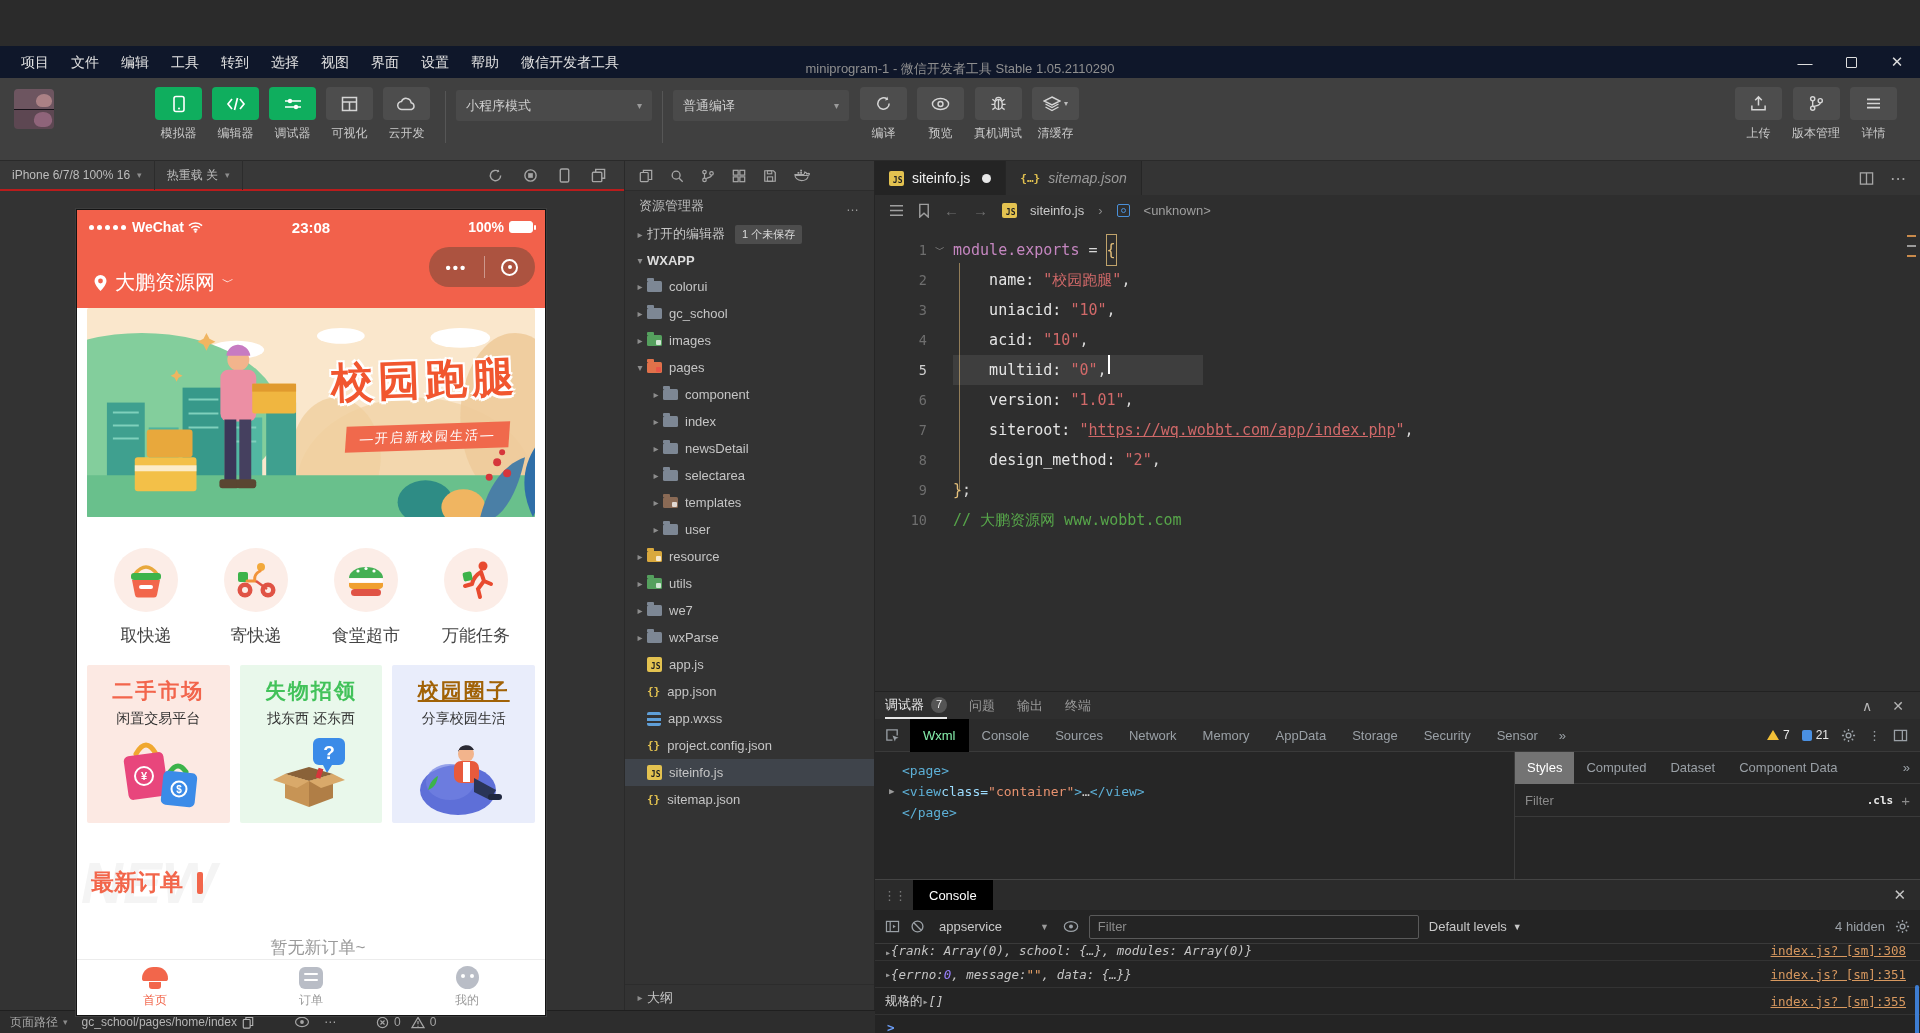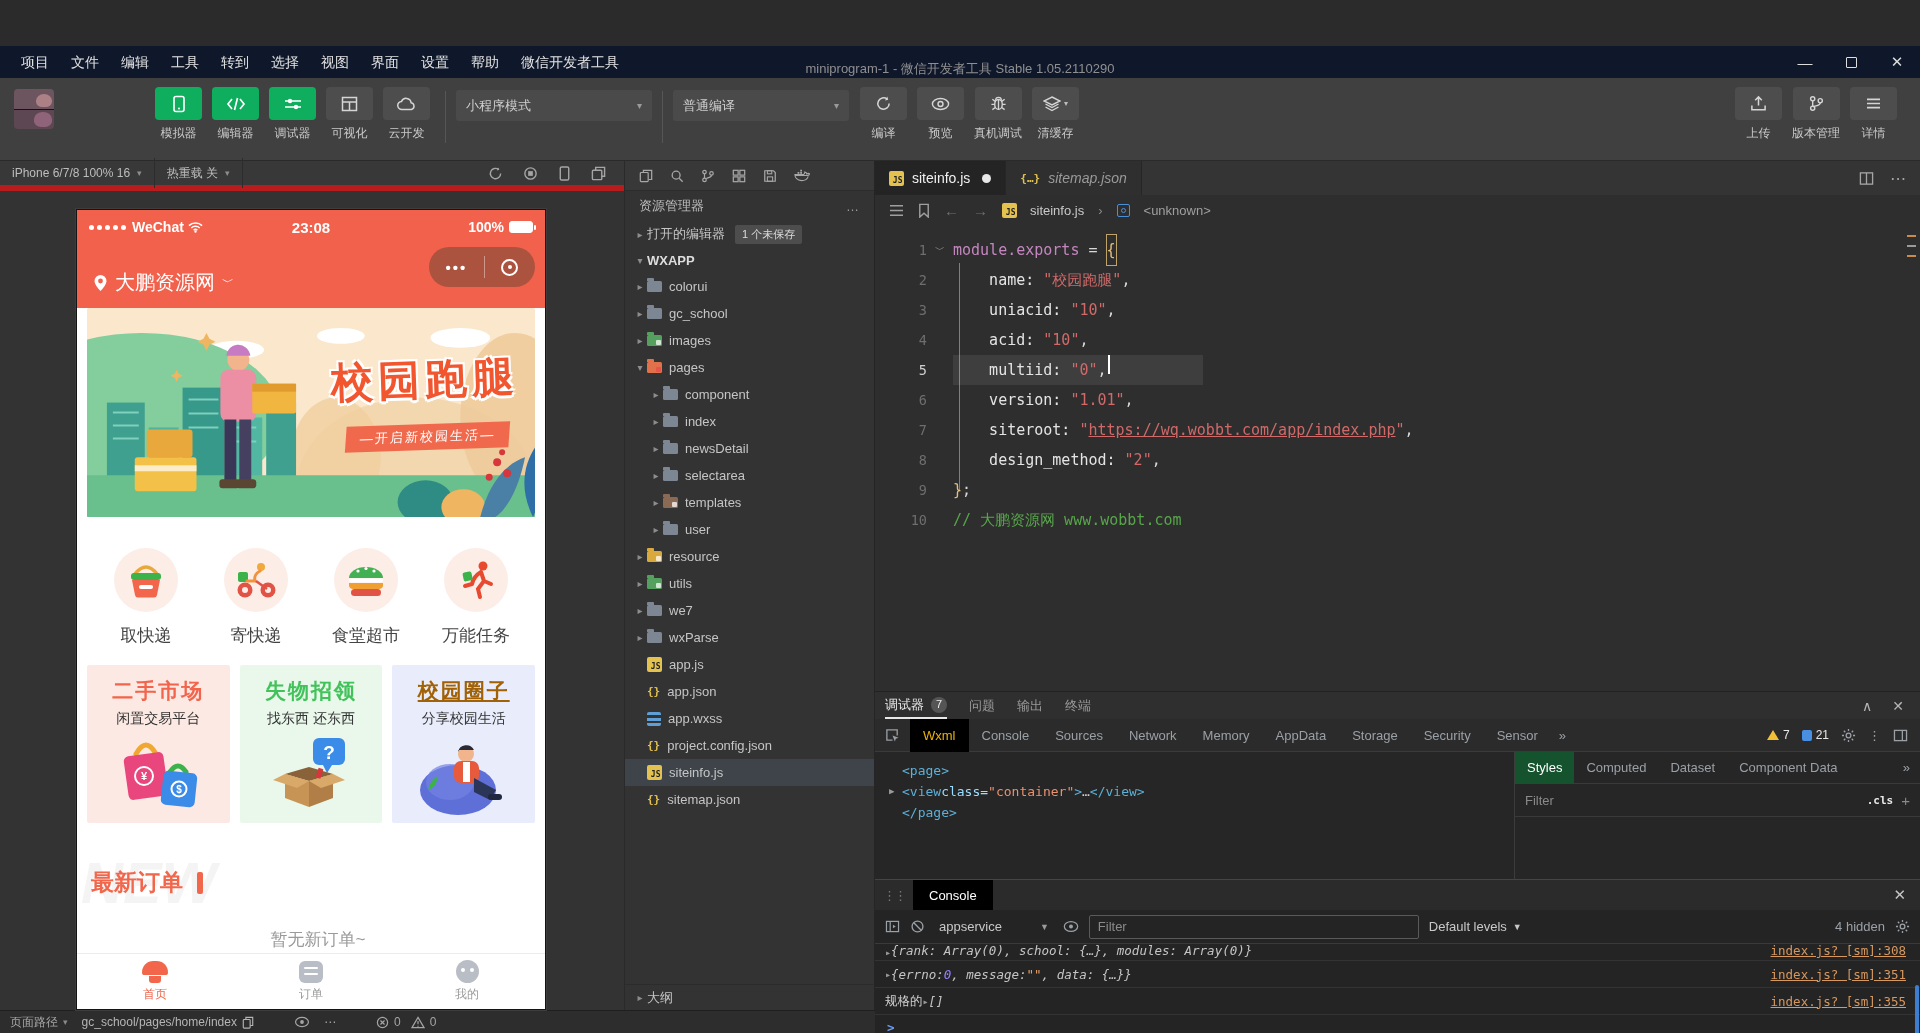--- a/index.html
+++ b/index.html
@@ -31,21 +31,21 @@
   .vsep{width:1px;height:52px;background:#565656;margin:4px 10px 0 10px;}
   .tselect{height:31px;background:#4a4a4a;border-radius:3px;color:#cfcfcf;font-size:13px;
      display:flex;align-items:center;padding:0 10px;margin-top:3px;}
   .tselect .carr{margin-left:auto;color:#9a9a9a;font-size:10px;padding-left:12px;}
   .right-actions{margin-left:auto;display:flex;padding-right:18px;}
   .icon16 svg{display:block;}
 
   
   .main{flex:1;display:flex;min-height:0;}
   .sim-col{width:625px;background:#333333;display:flex;flex-direction:column;border-right:1px solid #2a2a2a;}
-  .sim-toolbar{height:30px;display:flex;align-items:center;font-size:12px;color:#bdbdbd;background:#383838;border-bottom:6px solid #b91c1c;}
+  .sim-toolbar{height:30px;display:flex;align-items:center;font-size:12px;color:#bdbdbd;background:#383838;border-bottom:2px solid #b91c1c;}
   .sim-sel{display:flex;align-items:center;padding:0 12px;height:30px;border-right:1px solid #2c2c2c;}
   .sim-sel .carr{margin-left:7px;font-size:9px;color:#8d8d8d;}
   .sim-icons{margin-left:auto;display:flex;align-items:center;gap:20px;padding-right:18px;color:#a5a5a5;}
 
   
   .phone{width:470px;height:828px;margin:18px 0 0 76px;background:#fff;border:1px solid #141414;
      display:flex;flex-direction:column;position:relative;color:#333;box-shadow:0 0 0 1px #3d3d3d;}
   .p-status{height:34px;background:#F2614B;display:flex;align-items:center;color:#fff;padding:0 12px;font-size:14px;flex:0 0 auto;}
   .p-dots{display:flex;gap:3px;margin-right:6px;}
   .p-dots i{width:5px;height:5px;border-radius:50%;background:#fff;}
@@ -76,21 +76,21 @@
   .p-card{flex:1;border-radius:2px;padding-top:12px;text-align:center;position:relative;overflow:hidden;}
   .p-card.pink{background:#FCE9E3;} .p-card.green{background:#E9F8EB;} .p-card.blue{background:#E9EDFB;}
   .p-card-title{font-size:21px;font-weight:800;letter-spacing:2px;}
   .pink .p-card-title{color:#F2654C;} .green .p-card-title{color:#42C25A;} .blue .p-card-title{color:#a16207;text-decoration:underline;}
   .p-card-sub{font-size:14px;color:#333;margin-top:5px;}
   .p-card svg{margin-top:4px;}
   .p-orders{flex:1;position:relative;padding:44px 0 0 14px;min-height:0;}
   .p-watermark{position:absolute;left:4px;top:26px;font-size:58px;font-weight:800;font-style:italic;color:#f4f4f4;z-index:0;}
   .p-orders-title{position:relative;z-index:1;font-size:23px;font-weight:800;color:#F2664B;display:flex;align-items:center;gap:14px;}
   .p-orders-title .bar{width:6px;height:22px;background:#F2664B;border-radius:2px;}
-  .p-empty{position:relative;z-index:1;text-align:center;color:#9a9a9a;font-size:17px;margin-top:30px;}
+  .p-empty{position:relative;z-index:1;text-align:center;color:#9a9a9a;font-size:17px;margin-top:38px;}
   .p-tabbar{height:56px;border-top:1px solid #ececec;display:flex;flex:0 0 auto;background:#fff;}
   .p-tab{flex:1;display:flex;flex-direction:column;align-items:center;justify-content:center;gap:3px;font-size:12px;color:#9a9a9a;}
   .p-tab.active{color:#F2664B;}
   .tab-home{width:26px;height:22px;position:relative;}
   .tab-home .dome{width:26px;height:14px;background:#F2664B;border-radius:13px 13px 3px 3px;}
   .tab-home .base{width:12px;height:7px;background:#F2664B;border-radius:0 0 3px 3px;margin:1px auto 0;}
   .tab-order{width:24px;height:22px;background:#B9BDC6;border-radius:6px;position:relative;}
   .tab-order:before{content:"";position:absolute;left:5px;top:6px;width:14px;height:2.5px;background:#fff;border-radius:2px;box-shadow:0 6px 0 #fff;}
   .tab-me{width:23px;height:23px;background:#B9BDC6;border-radius:50%;position:relative;}
   .tab-me:before{content:"";position:absolute;left:5px;top:8px;width:4px;height:4px;border-radius:50%;background:#fff;box-shadow:9px 0 0 #fff;}
@@ -153,36 +153,36 @@
   
   .debug-panel{height:365px;border-top:1px solid #222;display:flex;flex-direction:column;flex:0 0 auto;background:#2a2a2a;}
   .debug-header{height:27px;background:#2f2f2f;display:flex;align-items:center;font-size:13px;padding:0 10px;flex:0 0 auto;}
   .dbg-tab{color:#9a9a9a;margin-right:22px;display:flex;align-items:center;gap:7px;}
   .dbg-tab.active{color:#e8e8e8;border-bottom:2px solid #e8e8e8;height:27px;line-height:25px;}
   .dbg-badge{min-width:16px;height:16px;border-radius:8px;background:#555;color:#eee;font-size:11px;display:inline-flex;align-items:center;justify-content:center;padding:0 4px;}
   .dbg-right{margin-left:auto;display:flex;gap:20px;color:#b5b5b5;font-size:14px;padding-right:6px;}
   .devtools-tabs{height:33px;background:#2b2b2b;border-bottom:1px solid #3a3a3a;display:flex;align-items:center;font-size:13px;color:#9aa0a6;flex:0 0 auto;}
   .dt-inspect{padding:0 10px;color:#9aa0a6;}
   .dt-tab{padding:0 13px;height:33px;display:flex;align-items:center;}
-  .dt-tab.active{background:#000;color:#eab308;}
+  .dt-tab.active{background:#000;color:#86efac;}
   .dt-more{padding:0 8px;color:#9aa0a6;}
   .dt-right{margin-left:auto;display:flex;align-items:center;gap:12px;padding-right:12px;}
   .warn-chip{display:flex;align-items:center;gap:4px;color:#e8e8e8;font-size:12px;}
   .tri{width:0;height:0;border-left:6px solid transparent;border-right:6px solid transparent;border-bottom:10px solid #F2C037;position:relative;}
   .blue-chip{width:10px;height:11px;background:#4a90e2;border-radius:2px;}
   .devtools-body{height:127px;display:flex;min-height:0;flex:0 0 auto;}
   .wxml-pane{flex:1;padding:8px 14px;font-family:"DejaVu Sans Mono",monospace;font-size:13px;line-height:21px;border-right:1px solid #3c3c3c;background:#262626;}
   .w-tag{color:#5DB0D7;} .w-attr{color:#9CDCFE;} .w-val{color:#E8926F;} .w-pl{color:#cfcfcf;}
   .wxml-line{display:flex;align-items:center;}
   .w-arr{color:#9a9a9a;width:13px;font-size:9px;}
   .w-pad{width:13px;}
   .styles-pane{width:405px;background:#262626;display:flex;flex-direction:column;flex:0 0 auto;}
   .styles-tabs{height:32px;display:flex;align-items:center;font-size:13px;color:#9aa0a6;border-bottom:1px solid #3a3a3a;}
   .st-tab{padding:0 12px;height:32px;display:flex;align-items:center;white-space:nowrap;}
-  .st-tab.active{background:#14532d;color:#fff;}
+  .st-tab.active{background:#737373;color:#fff;}
   .st-more{margin-left:auto;padding-right:10px;}
   .styles-filter{height:33px;display:flex;align-items:center;border-bottom:1px solid #3a3a3a;padding:0 10px;gap:8px;}
   .styles-filter input{flex:1;background:transparent;border:none;outline:none;color:#ccc;font-size:13px;}
   .styles-filter input::placeholder{color:#8a8a8a;}
   .cls-label{color:#e8e8e8;font-size:11px;font-weight:bold;font-family:"DejaVu Sans Mono",monospace;}
   .plus{color:#8a8a8a;font-size:15px;}
 
   
   .console-drawer{height:178px;border-top:1px solid #444;display:flex;flex-direction:column;background:#242424;position:relative;flex:0 0 auto;}
   .console-header{height:30px;background:#2b2b2b;display:flex;align-items:center;font-size:13px;color:#9aa0a6;flex:0 0 auto;}

